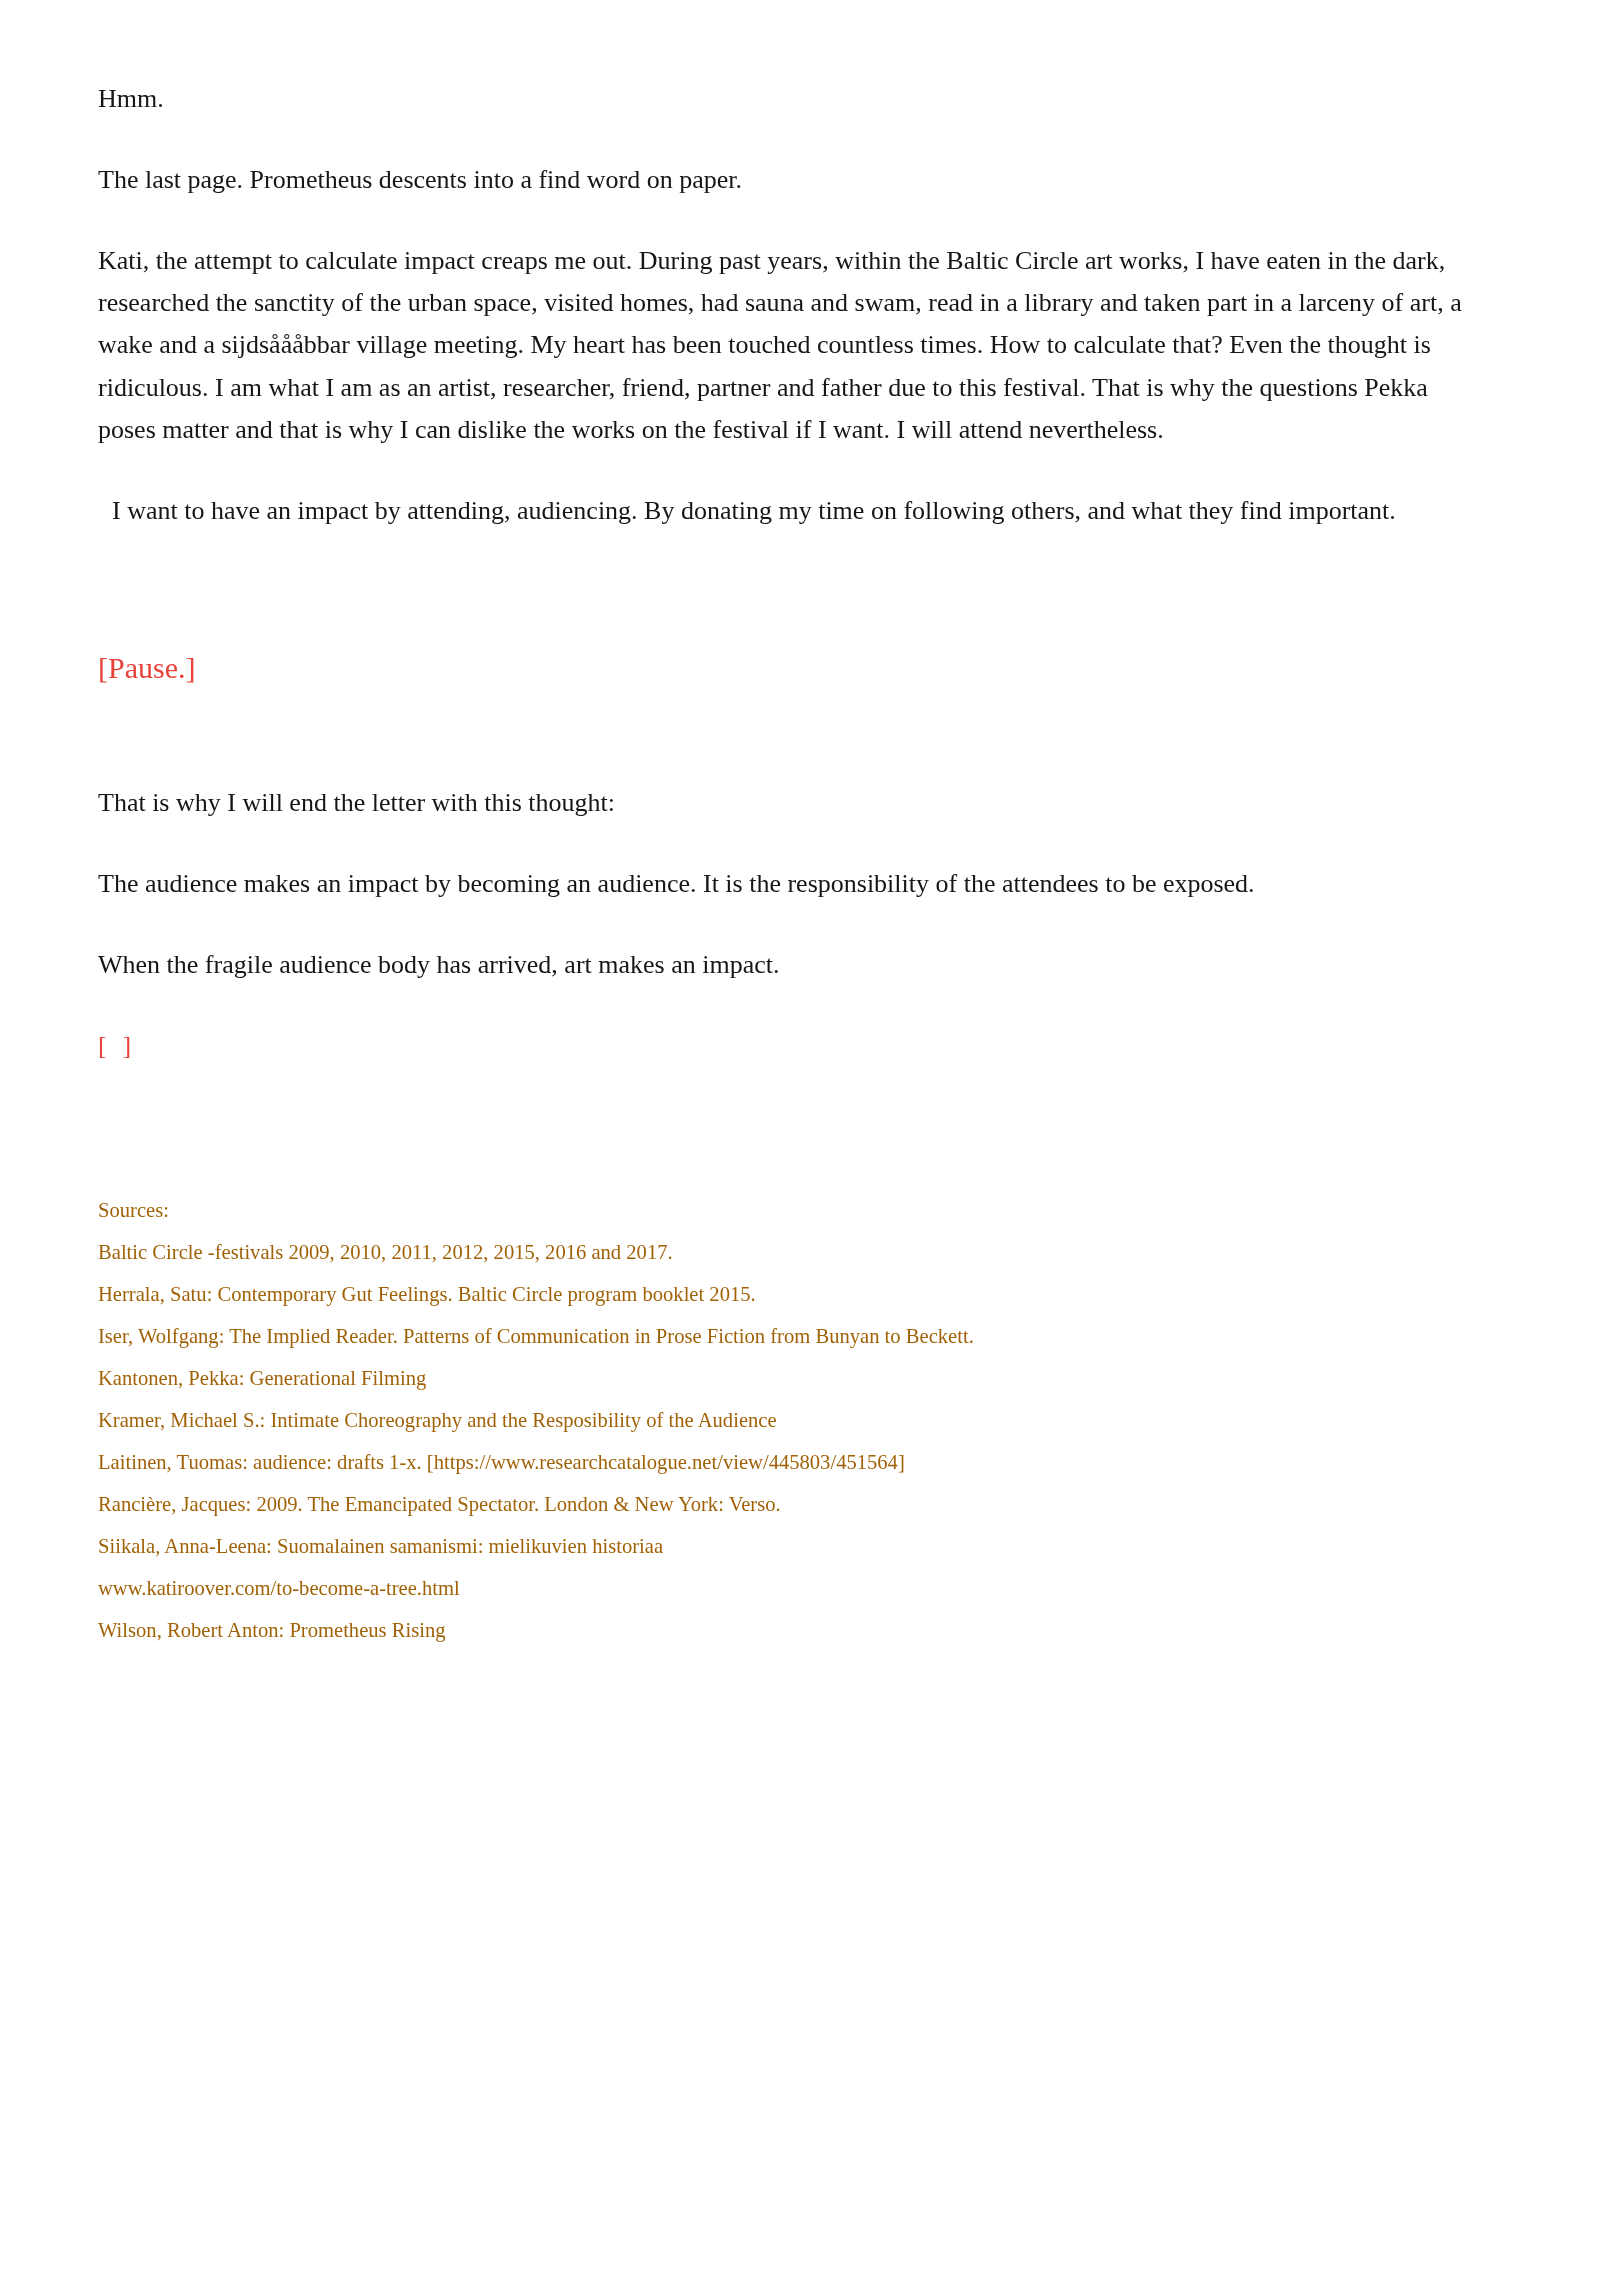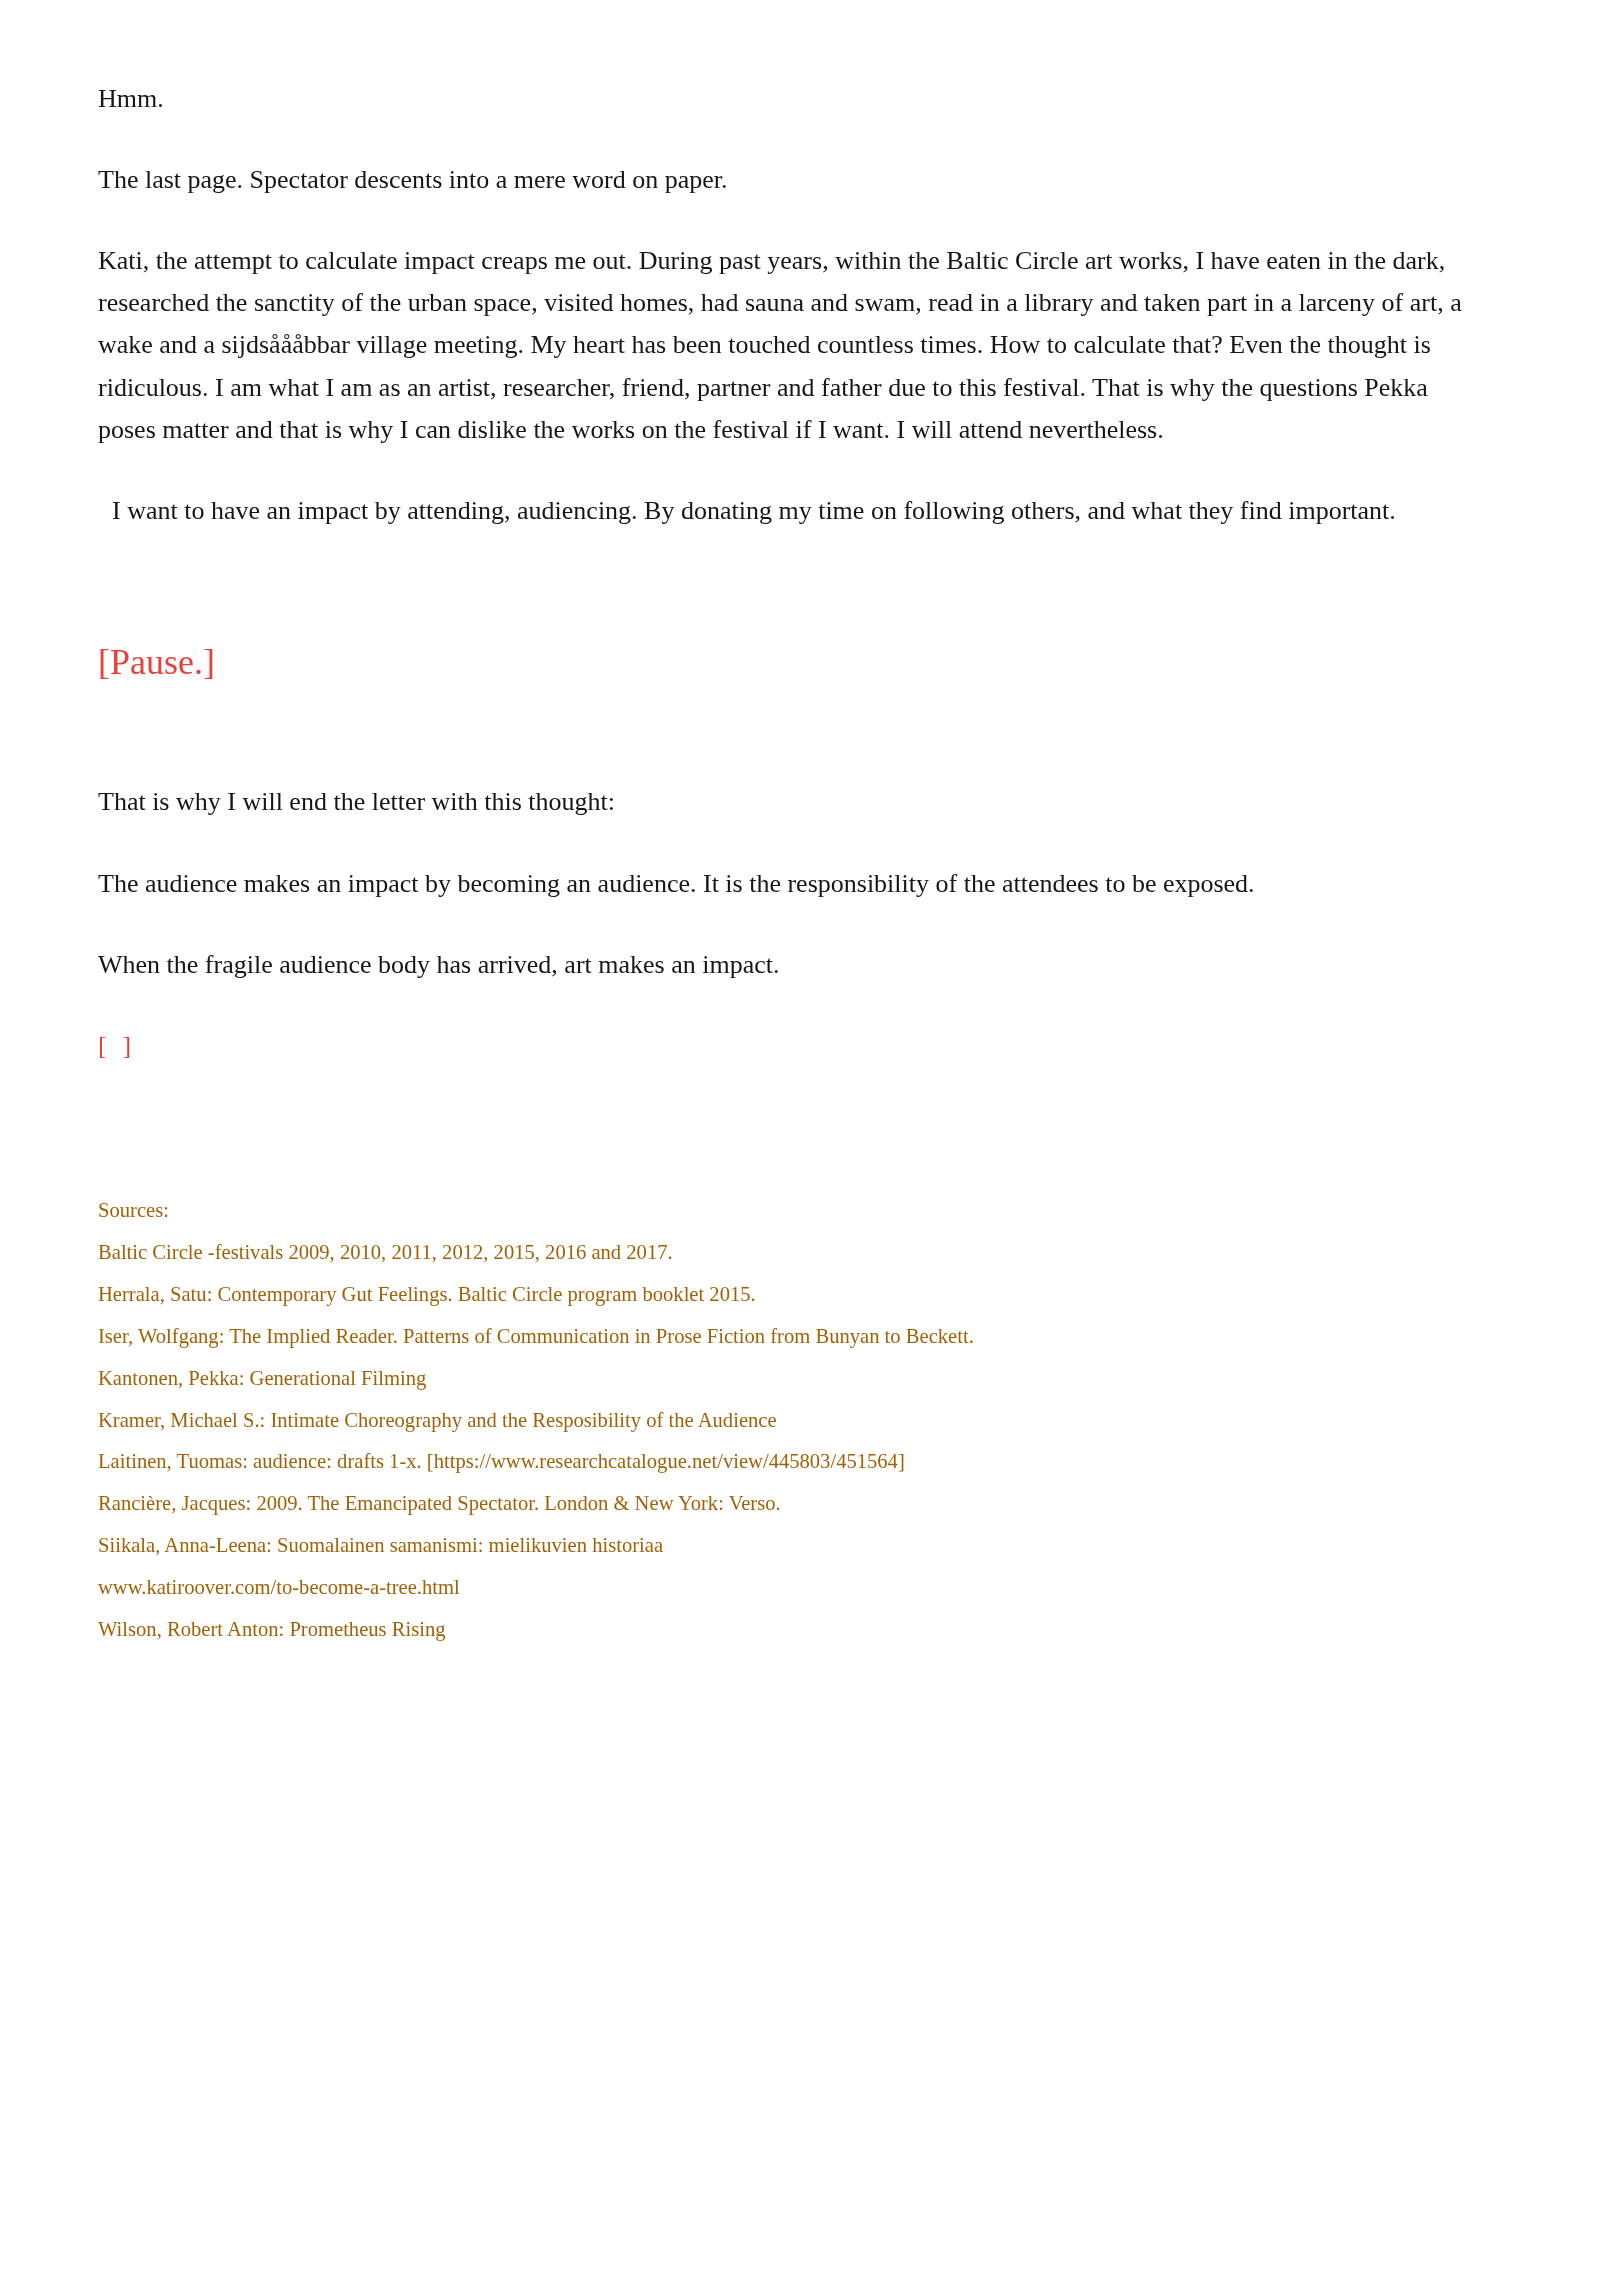--- a/index.html
+++ b/index.html
@@ -38,23 +38,23 @@
     margin-left: 14px;
   }
   .spacer-lg {
     height: 57px;
   }
   .spacer-md {
     height: 33px;
   }
   .stage-note {
     color: #e8413a;
-    font-size: 36px;
+    font-size: 30px;
     line-height: 1.6;
-    margin: 8px 0 0 0;
+    margin: 18px 0 0 0;
   }
   .bracket-empty {
     color: #e8413a;
     font-size: 26px;
     letter-spacing: 0.18em;
     margin: 0;
   }
   .signoff {
     font-size: 26px;
     line-height: 1.45;
@@ -83,21 +83,21 @@
 </style>
 </head>
 <body>
 
 <div class="page">
 
   <div class="body-copy">
 
     <p class="para">Hmm.</p>
 
-    <p class="para">The last page. Spectator descents into a mere word on paper.</p>
+    <p class="para">The last page. Prometheus descents into a find word on paper.</p>
 
     <p class="para">Kati, the attempt to calculate impact creaps me out. During past years, within the Baltic Circle art works, I have eaten in the dark, researched the sanctity of the urban space, visited homes, had sauna and swam, read in a library and taken part in a larceny of art, a wake and a sijdsåååbbar village meeting. My heart has been touched countless times. How to calculate that? Even the thought is ridiculous. I am what I am as an artist, researcher, friend, partner and father due to this festival. That is why the questions Pekka poses matter and that is why I can dislike the works on the festival if I want. I will attend nevertheless.</p>
 
     <p class="para tight">I want to have an impact by attending, audiencing. By donating my time on following others, and what they find important.</p>
 
     <div class="spacer-lg"></div>
 
     <p class="stage-note">[Pause.]</p>
 
     <div class="spacer-lg"></div>

